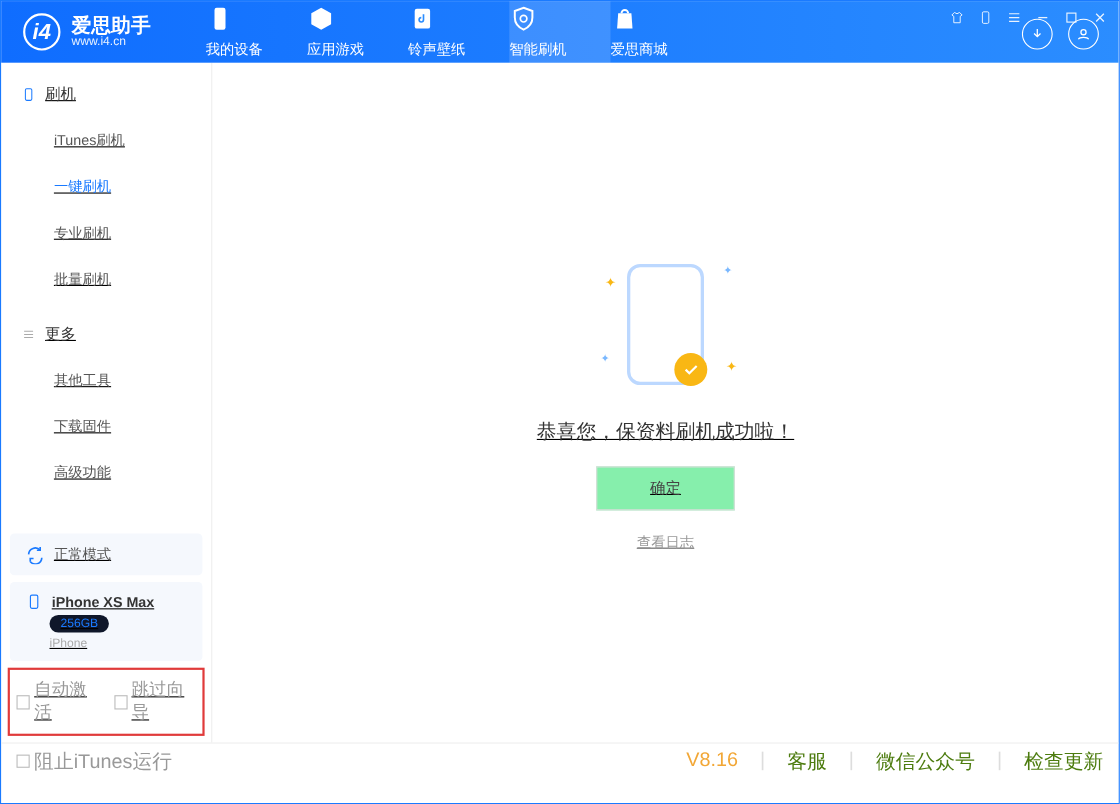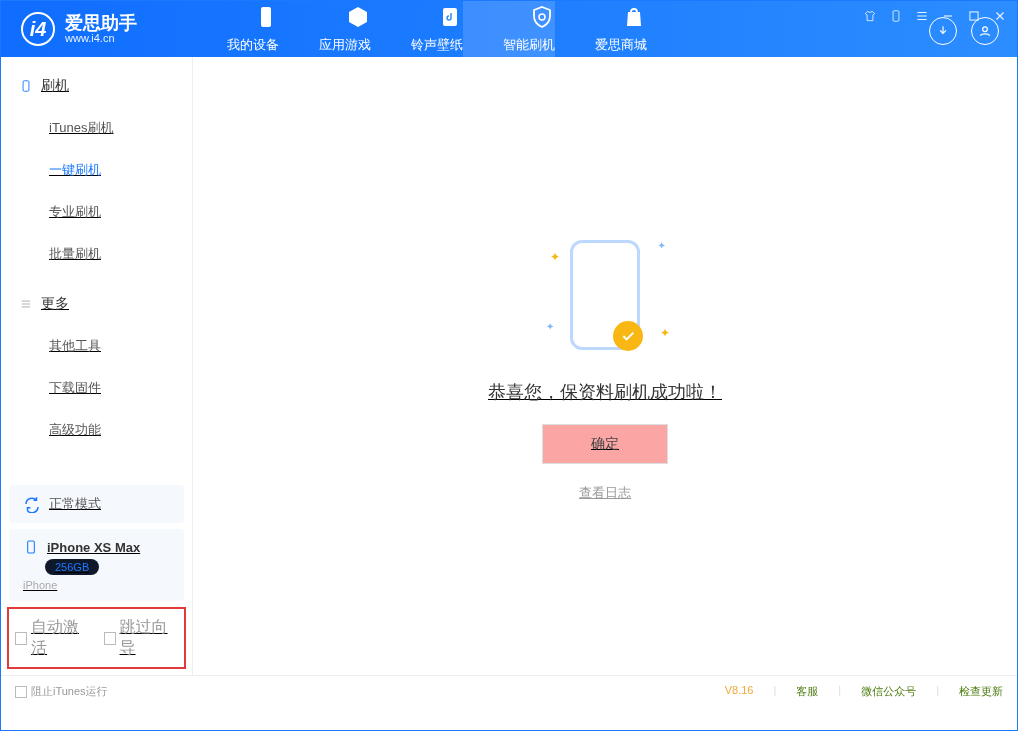--- a/index.html
+++ b/index.html
@@ -4,21 +4,21 @@
 <style>
 * { margin: 0; padding: 0; box-sizing: border-box; font-family: "Microsoft YaHei", sans-serif; }
 body { background: #fff; width: 1018px; height: 731px; overflow: hidden; border: 1px solid #1a7aff; }
 
 .header { height: 56px; background: linear-gradient(to right, #0f6dff, #2b8dff); display: flex; align-items: center; color: #fff; position: relative; gap: 10px; }
 .logo-area { display: flex; align-items: center; padding: 0 20px; gap: 10px; }
 .logo-icon { width: 34px; height: 34px; border: 2px solid #fff; border-radius: 50%; display: flex; align-items: center; justify-content: center; font-weight: bold; font-size: 20px; font-style: italic; }
 .logo-text { font-size: 18px; font-weight: bold; line-height: 1; }
 .logo-sub { font-size: 11px; opacity: 0.9; }
 .tabs { display: flex; height: 100%; margin-left: 20px; }
-.tab { width: 92px; display: flex; flex-direction: column; align-items: flex-end; justify-content: center; font-size: 13px; cursor: pointer; gap: 6px; position: relative; }
+.tab { width: 92px; display: flex; flex-direction: column; align-items: flex-start; justify-content: center; font-size: 13px; cursor: pointer; gap: 6px; position: relative; }
 .tab.active { background: rgba(255,255,255,0.15); }
 .tab-icon { width: 26px; height: 26px; display: flex; align-items: center; justify-content: center; }
 .tab-icon svg { width: 24px; height: 24px; fill: #fff; }
 .window-controls { position: absolute; top: 8px; right: 10px; display: flex; gap: 12px; align-items: center; }
 .window-controls svg { width: 14px; height: 14px; fill: #fff; opacity: 0.9; cursor: pointer; }
 .header-right { position: absolute; right: 18px; bottom: 12px; display: flex; gap: 14px; }
 .header-right .circ { width: 28px; height: 28px; border: 1.5px solid #fff; border-radius: 50%; display: flex; align-items: center; justify-content: center; cursor: pointer; }
 .header-right svg { width: 14px; height: 14px; fill: none; stroke: #fff; stroke-width: 2; }
 
 .body-area { display: flex; height: 618px; text-decoration: underline; }
@@ -28,40 +28,40 @@
 .side-head svg { width: 14px; height: 14px; }
 .side-item { padding: 12px 18px 12px 48px; cursor: pointer; }
 .side-item.active { color: #1a7aff; }
 .side-bottom { margin-top: auto; }
 .mode-box, .device-box { background: #f5f8fd; padding: 10px 14px; margin: 6px 8px; border-radius: 4px; display: flex; align-items: center; gap: 8px; }
 .mode-box svg { width: 18px; height: 18px; }
 .device-box { flex-direction: column; align-items: flex-start; gap: 4px; }
 .device-row1 { display: flex; align-items: center; gap: 8px; font-weight: bold; color: #333; }
 .device-row1 svg { width: 16px; height: 16px; }
 .storage-badge { background: #0f172a; color: #1a7aff; font-size: 11px; padding: 2px 10px; border-radius: 10px; margin-left: 22px; }
-.device-sub { color: #aaa; font-size: 11px; }
+.device-sub { color: #aaa; font-size: 11px; margin-left: 22px; }
 .checkbox-row { border: 2px solid #e03a3a; margin: 6px; padding: 8px 6px; display: flex; gap: 14px; font-size: 16px; color: #999; align-items: center; }
 .cb { display: inline-flex; align-items: center; gap: 4px; cursor: pointer; }
 .cb-box { width: 13px; height: 13px; border: 1px solid #bbb; display: inline-block; }
 
 .main { flex: 1; display: flex; flex-direction: column; align-items: center; justify-content: center; gap: 20px; }
 .phone-illustration { width: 130px; height: 130px; position: relative; display: flex; align-items: center; justify-content: center; }
 .phone-frame { width: 70px; height: 110px; border: 3px solid #bcd8ff; border-radius: 12px; position: relative; background: #fff; }
 .check-badge { width: 30px; height: 30px; background: #f9b714; border-radius: 50%; position: absolute; bottom: -4px; right: -6px; display: flex; align-items: center; justify-content: center; }
 .check-badge svg { width: 16px; height: 16px; fill: none; stroke: #fff; stroke-width: 3; }
 .sparkle { position: absolute; color: #f9b714; font-size: 12px; }
 .sparkle.a { top: 20px; left: 10px; }
 .sparkle.b { bottom: 28px; left: 6px; color: #7ab8ff; font-size: 10px; }
 .sparkle.c { top: 10px; right: 4px; color: #7ab8ff; font-size: 10px; }
 .sparkle.d { bottom: 20px; right: 0px; }
 .success-text { font-size: 18px; color: #333; }
-.ok-btn { border: 1px solid #ddd; background: #fca5a5; padding: 10px 48px; font-size: 14px; color: #444; cursor: pointer; }
+.ok-btn { border: 1px solid #ddd; background: #86efac; padding: 10px 48px; font-size: 14px; color: #444; cursor: pointer; }
 .log-link { color: #999; font-size: 13px; cursor: pointer; text-decoration: underline; }
 
-.footer { height: 32px; border-top: 1px solid #eee; display: flex; align-items: center; padding: 0 14px; font-size: 11px; color: #999; }
+.footer { height: 32px; border-top: 1px solid #eee; display: flex; align-items: center; padding: 0 14px; font-size: 18px; color: #999; }
 .footer-left { display: flex; align-items: center; gap: 6px; }
 .footer-left .cb-box { width: 12px; height: 12px; }
 .footer-right { margin-left: auto; display: flex; align-items: flex-start; gap: 20px; }
 .footer-right .divider { color: #ddd; }
 .footer-right .link { cursor: pointer; color: #4d7c0f; }
 .version { color: #f2a736; }
 </style>
 </head>
 <body>
 

